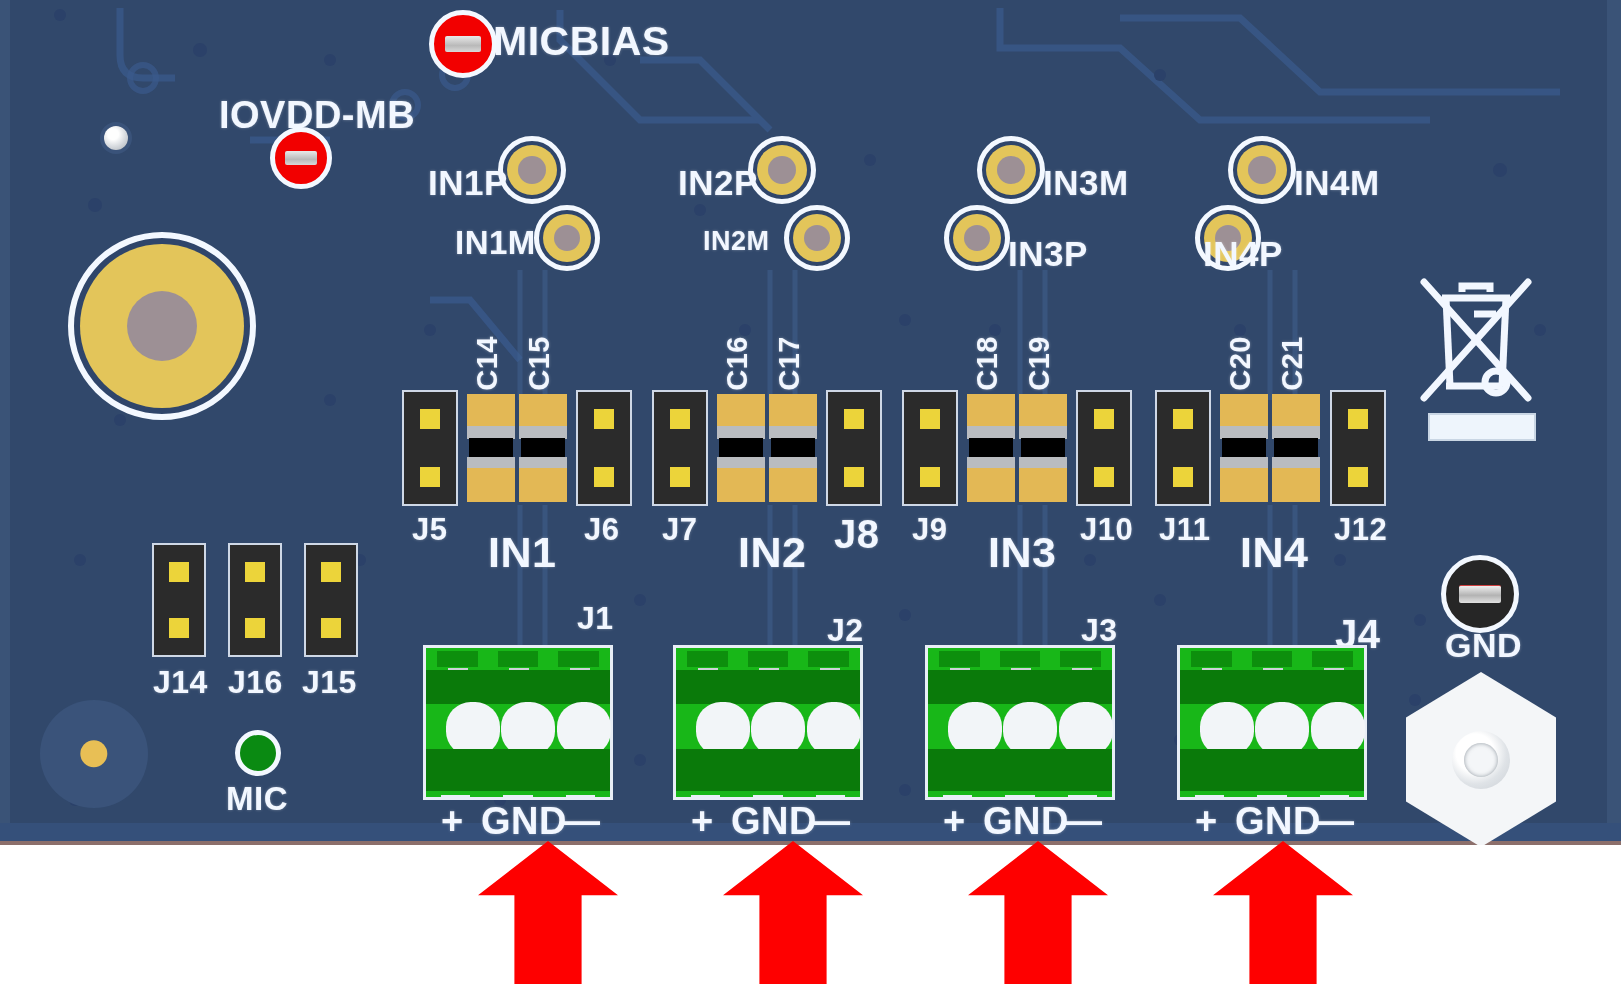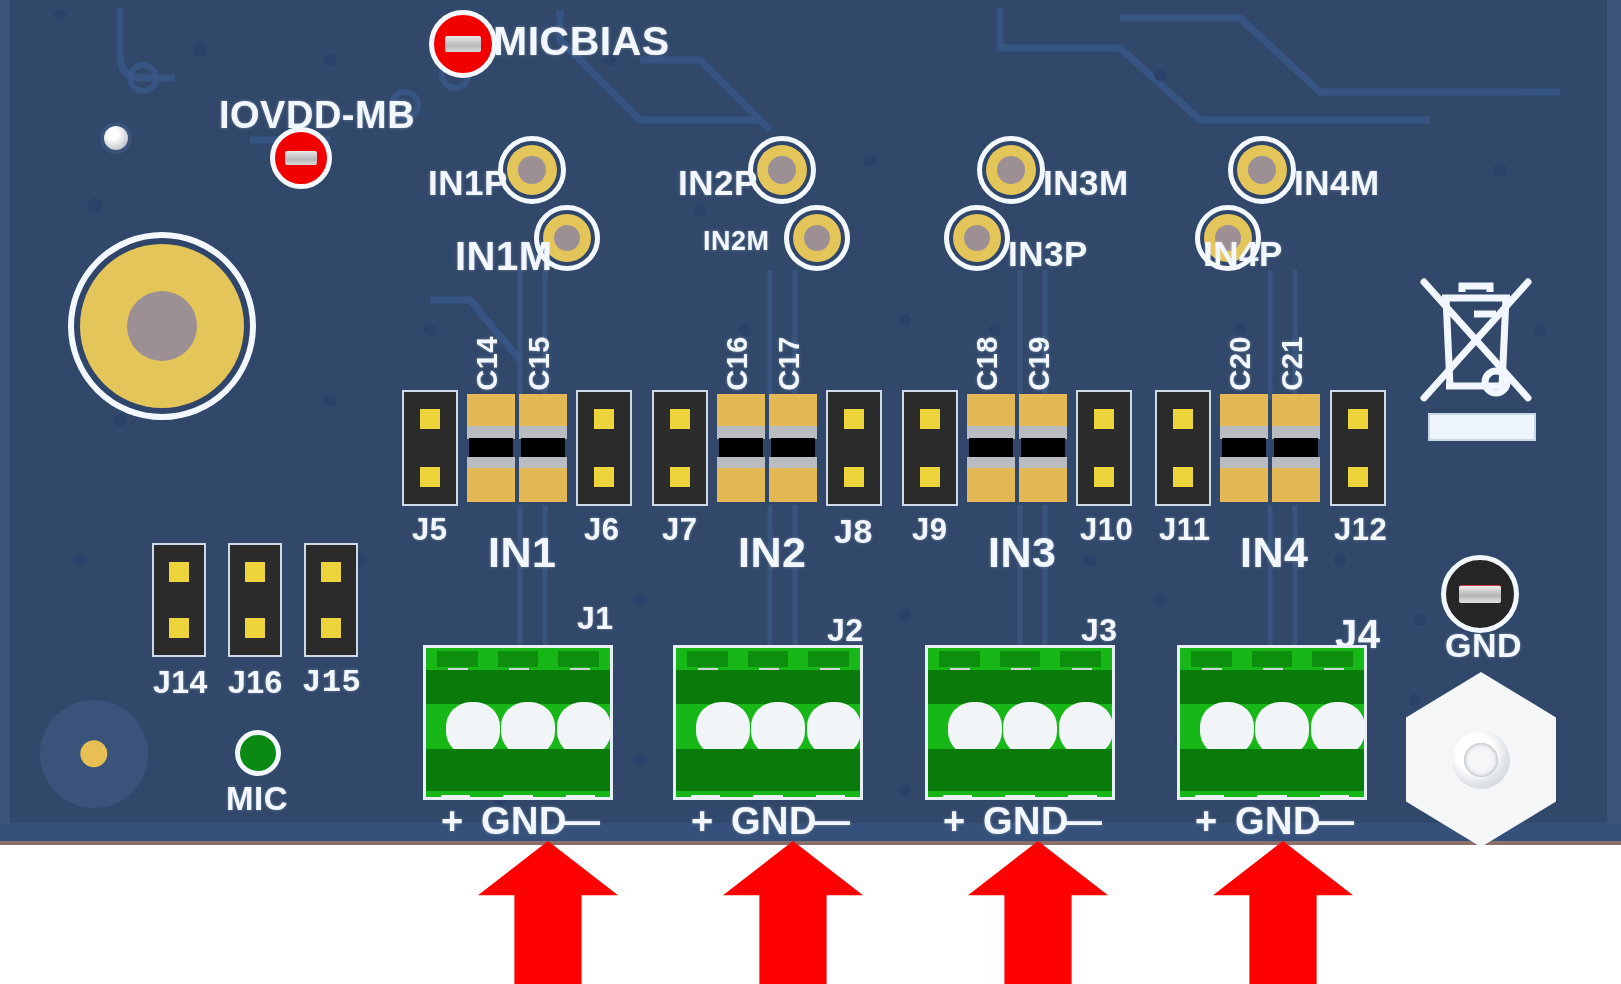--- a/index.html
+++ b/index.html
@@ -204,21 +204,21 @@
     <div class="tp" style="left:498px;top:136px;width:68px;height:68px;">
       <div class="ring"></div>
       <div class="hole"></div>
       </div>
     <div class="lbl" style="left:428px;top:163px;font-size:35px;">IN1P</div>
 
     <div class="tp" style="left:534px;top:205px;width:66px;height:66px;">
       <div class="ring"></div>
       <div class="hole"></div>
       </div>
-    <div class="lbl" style="left:455px;top:234px;font-size:40px;">IN1M</div>
+    <div class="lbl" style="left:455px;top:224px;font-size:33px;">IN1M</div>
 
     <div class="tp" style="left:748px;top:136px;width:68px;height:68px;">
       <div class="ring"></div>
       <div class="hole"></div>
       </div>
     <div class="lbl" style="left:678px;top:163px;font-size:35px;">IN2P</div>
 
     <div class="tp" style="left:784px;top:205px;width:66px;height:66px;">
       <div class="ring"></div>
       <div class="hole"></div>
@@ -319,21 +319,21 @@
       <div class="body"></div>
       <div class="solb"></div>
         <div class="padb"></div>
       </div>
     <div class="lbl vert" style="left:773px;top:336px;font-size:29px;">C17</div>
 
     <div class="hdr" style="left:826px;top:390px;width:56px;height:116px;">
       <div class="pin p1"></div>
       <div class="pin p2"></div>
       </div>
-    <div class="lbl" style="left:834px;top:512px;font-size:34px;">J8</div>
+    <div class="lbl" style="left:834px;top:512px;font-size:40px;">J8</div>
 
     <div class="lbl" style="left:738px;top:528px;font-size:43px;">IN2</div>
 
     <div class="hdr" style="left:902px;top:390px;width:56px;height:116px;">
       <div class="pin p1"></div>
       <div class="pin p2"></div>
       </div>
     <div class="lbl" style="left:912px;top:512px;font-size:31px;">J9</div>
 
     <div class="cap" style="left:967px;top:394px;width:48px;height:108px;">
@@ -403,21 +403,21 @@
     <div class="hdr" style="left:228px;top:543px;width:54px;height:114px;">
       <div class="pin p1"></div>
       <div class="pin p2"></div>
       </div>
     <div class="lbl" style="left:228px;top:664px;font-size:32px;">J16</div>
 
     <div class="hdr" style="left:304px;top:543px;width:54px;height:114px;">
       <div class="pin p1"></div>
       <div class="pin p2"></div>
       </div>
-    <div class="lbl" style="left:302px;top:664px;font-size:32px;font-family:Liberation Mono, monospace;">J15</div>
+    <div class="lbl" style="left:302px;top:664px;font-size:32px;">J15</div>
 
     <div class="smallpad" style="left:58px;top:718px;width:72px;height:72px;z-index:1;">
       <div class="halo"></div>
       <div class="c"></div>
     </div>
 
     <div class="jgrn" style="left:235px;top:730px;width:46px;height:46px;"></div>
     <div class="lbl" style="left:226px;top:780px;font-size:33px;">MIC</div>
 
     <div class="jblk" style="left:1441px;top:555px;width:78px;height:78px;">

